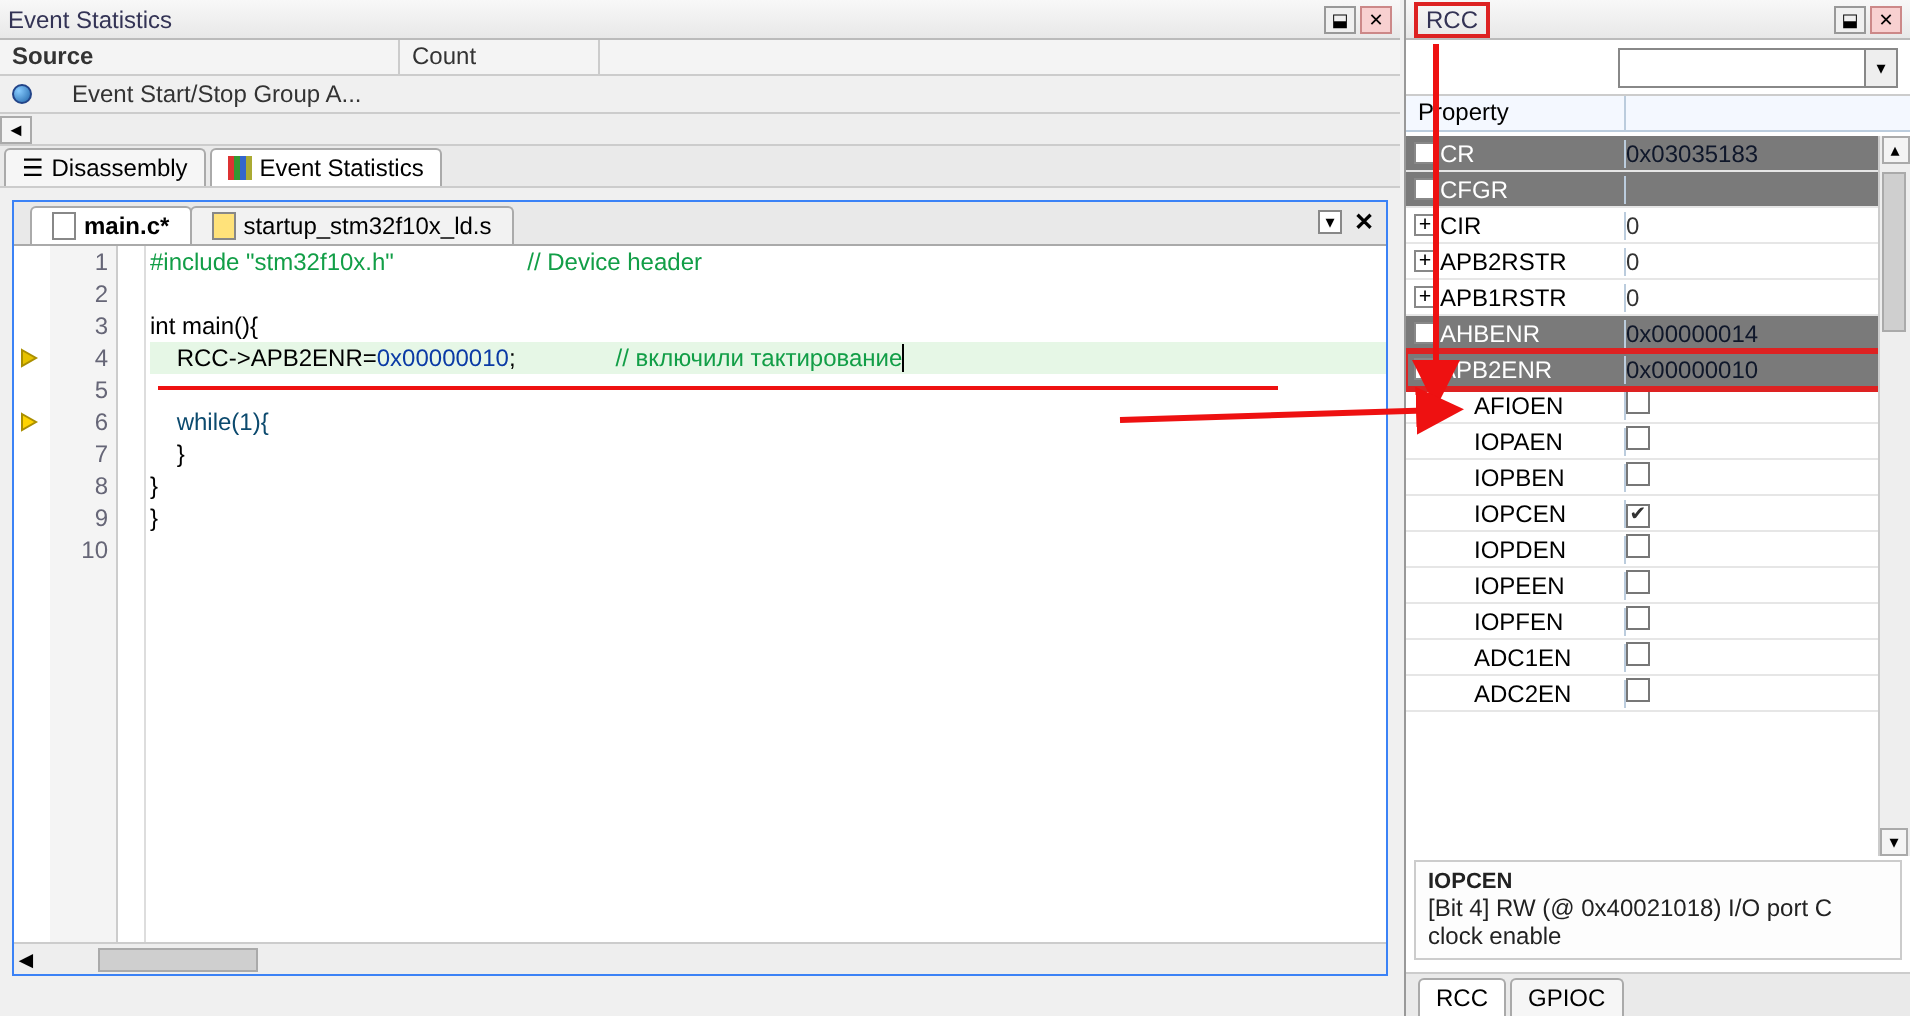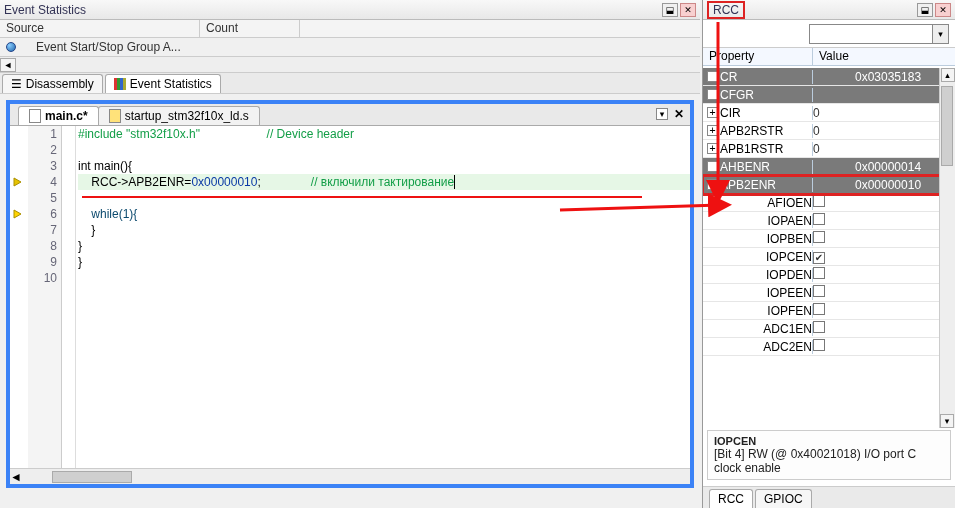--- a/index.html
+++ b/index.html
@@ -9,37 +9,37 @@
 .left-pane { left: 0; top: 0; width: 700px; height: 508px; position: absolute; }
 
 .titlebar { background: linear-gradient(#f8f8f8,#e8e8e8); height: 20px; line-height: 20px; padding: 0 4px; border-bottom: 1px solid #bbb; display: flex; align-items: center; justify-content: space-between; }
 .titlebar .title { color: #335; }
 .titlebar .btns { display: flex; gap: 2px; }
 .winbtn { width: 16px; height: 14px; border: 1px solid #999; background: #f0f0f0; display: flex; align-items: center; justify-content: center; font-size: 9px; cursor: pointer; }
 .winbtn.close { background: #f8d0d0; border-color:#c88; }
 
 .grid-head { display: flex; background: #f4f4f4; border-bottom: 1px solid #ccc; height: 18px; }
 .grid-head > div { border-right: 1px solid #ccc; padding: 1px 6px; color: #333; }
-.col-src { width: 200px; }
+.col-src { width: 200px; font-weight: bold; }
 .col-cnt { width: 100px; }
 .col-exe { flex: 1; }
 
 .evt-row { display: flex; align-items: center; height: 18px; padding-left: 6px; gap:20px; color:#333; }
 .led { width:10px; height:10px; border-radius:50%; background:radial-gradient(circle at 30% 30%, #8cf, #26a); border:1px solid #248; }
 
 .hscroll { height: 16px; background:#eee; border-top:1px solid #ccc; display:flex; align-items:center; }
 .hscroll .arrow { width:16px; height:14px; border:1px solid #aaa; background:#f4f4f4; text-align:center; line-height:12px; font-size:9px; }
 
 .tabsrow { display:flex; background:#eaeaea; border-top:1px solid #ccc; border-bottom:1px solid #ccc; height:22px; align-items:flex-end;}
 .tab { padding:2px 8px; border:1px solid #aaa; border-bottom:none; background:#f6f6f6; margin-left:2px; border-radius:3px 3px 0 0; display:flex; align-items:center; gap:4px; cursor:pointer; }
 .tab.active { background:#fff; }
 .tab .ico-bar { display:inline-block; width:12px; height:12px; background:linear-gradient(to right,#d33 0 25%,#393 25% 50%,#36c 50% 75%,#aa3 75%); }
 
 
-.editor-area { position:absolute; left:6px; top:100px; right:6px; bottom:20px; border:4px solid #3b82f6; background:#fff; }
+.editor-area { position:absolute; left:6px; top:100px; right:6px; bottom:20px; border:1px solid #3b82f6; background:#fff; }
 .file-tabs { height:22px; background:#e9e9e9; border-bottom:1px solid #aaa; display:flex; align-items:flex-end; padding-left:8px; position:relative;}
 .ftab { padding:2px 10px; border:1px solid #aaa; border-bottom:none; background:#f2f2f2; margin-right:-1px; display:flex; align-items:center; gap:4px; border-radius:3px 3px 0 0; cursor:pointer;}
 .ftab.active { background:#fff; font-weight:bold;}
 .file-ico { width:12px; height:14px; background:#fff; border:1px solid #888; position:relative; }
 .file-ico.yellow { background:#ffe27a; }
 .close-x { position:absolute; right:6px; top:3px; font-weight:bold; cursor:pointer; }
 .dd { position:absolute; right:22px; top:4px; width:12px; height:12px; border:1px solid #888; background:#fff; text-align:center; line-height:10px; font-size:9px; cursor:pointer;}
 
 .code-body { position:absolute; top:22px; left:0; right:0; bottom:16px; font-family:Consolas,monospace; font-size:13px; }
 .gutter { position:absolute; left:18px; top:0; bottom:0; width:34px; background:#f4f4f4; border-right:1px solid #ccc; text-align:right; padding-right:4px; color:#667; }
@@ -74,23 +74,23 @@
 .prop-head { display:flex; background:#f4f8ff; border-bottom:1px solid #bcd; height:18px;}
 .prop-head > div { padding:1px 6px; }
 .pc1 { width:110px; border-right:1px solid #bcd;}
 .pc2 { flex:1; }
 
 .prop-body { position:absolute; top:68px; left:0; right:0; bottom:80px; overflow:hidden; }
 .prop-row { display:flex; height:18px; align-items:center; border-bottom:1px solid #e6e6e6;}
 .prop-row .pc1 { display:flex; align-items:center; gap:2px; padding-left:4px;}
 .prop-row .pc2 { color:#333; }
 .prop-row.sel { background:#7a7a7a; color:#fff; }
-.prop-row.sel .pc2 { color:#ffffff;margin-left:42px; }
+.prop-row.sel .pc2 { color:#0f172a; }
 .expander { width:11px; height:11px; border:1px solid #888; background:#fff; text-align:center; line-height:9px; font-size:10px; cursor:pointer; font-family:monospace;}
-.sub { padding-left:34px !important;justify-content:flex-end; }
+.sub { padding-left:34px !important; }
 .chk { width:12px; height:12px; border:1px solid #777; background:#fff; display:inline-block; text-align:center; line-height:10px; font-size:10px;}
 
 .highlight-row { outline:3px solid #d22; outline-offset:-1px; }
 
 .vscroll { position:absolute; right:0; top:68px; bottom:80px; width:16px; background:#eee; border-left:1px solid #ccc;}
 .vscroll .arrow { width:14px; height:14px; border:1px solid #aaa; background:#f4f4f4; text-align:center; line-height:12px; font-size:9px; margin:0 auto;}
 .vscroll .track { position:absolute; top:16px; bottom:16px; left:0; right:0; }
 .vscroll .thumb { position:absolute; top:2px; width:12px; left:1px; height:80px; background:#cfcfcf; border:1px solid #aaa;}
 
 .info-box { position:absolute; left:4px; right:4px; bottom:28px; height:50px; background:#fdfdfd; border:1px solid #ccc; padding:4px 6px; font-size:11px; color:#222;}
@@ -206,21 +206,20 @@
     </div>
   </div>
   <div class="combo-row">
     <div class="combo">
       <div style="flex:1"></div>
       <div class="dd-btn">▾</div>
     </div>
   </div>
   <div class="prop-head">
     <div class="pc1">Property</div>
-    <div class="pc2">Value</div>
   </div>
 
   <div class="prop-body" id="prop-body">
       <div class="prop-row sel">
         <div class="pc1">
           <span class="expander">+</span>
           <span>CR</span>
         </div>
         <div class="pc2">0x03035183</div>
       </div>

